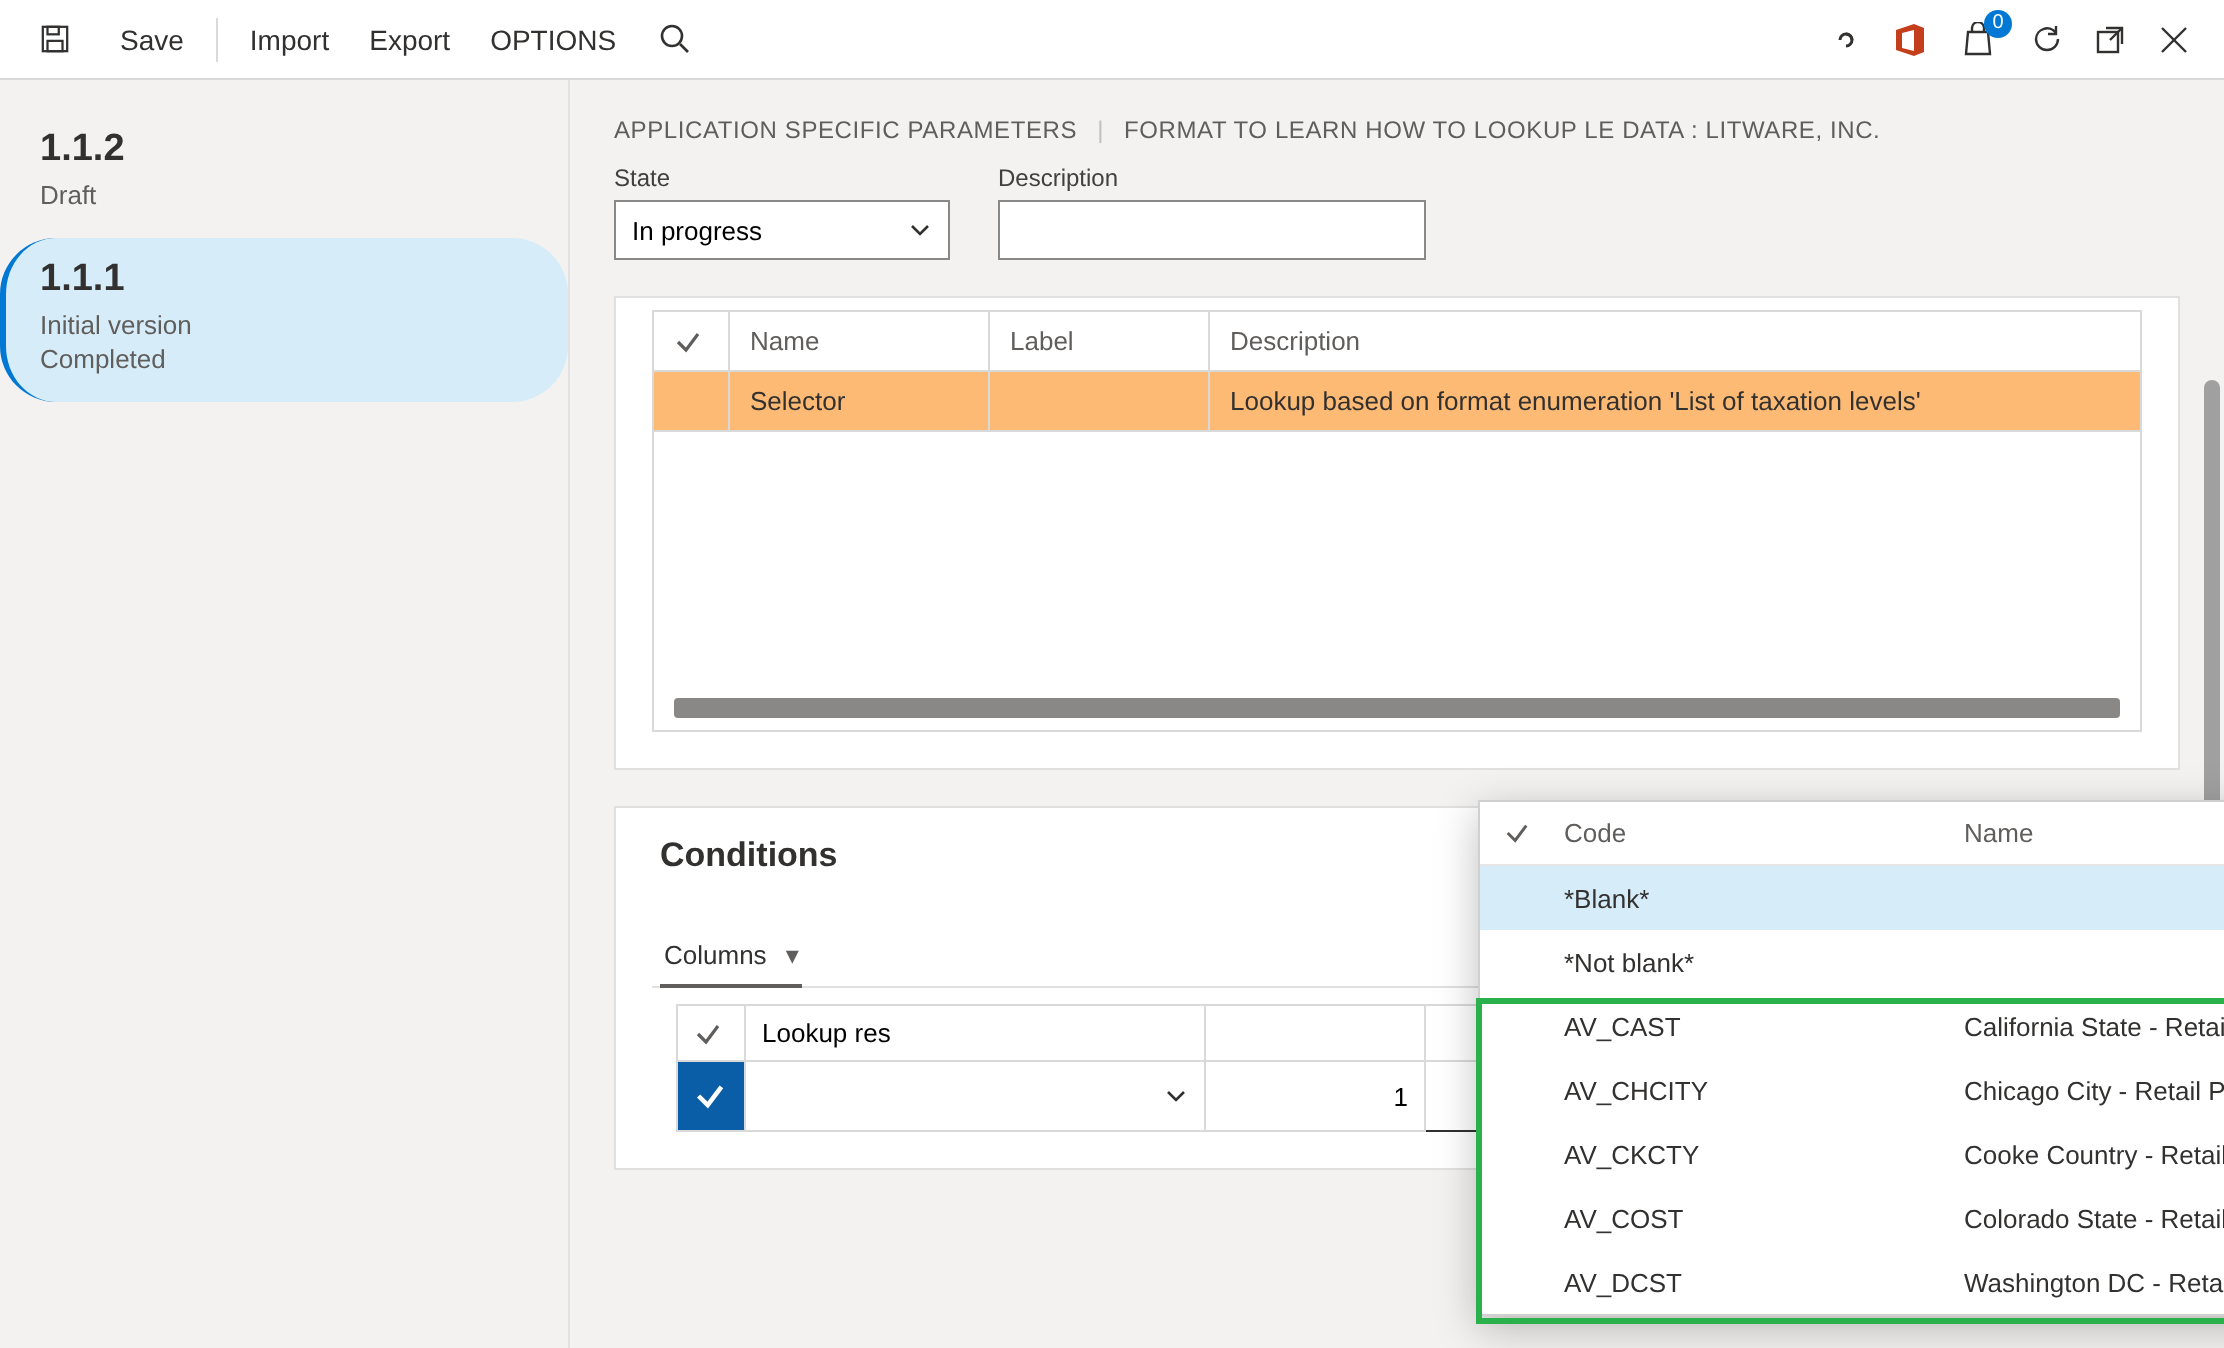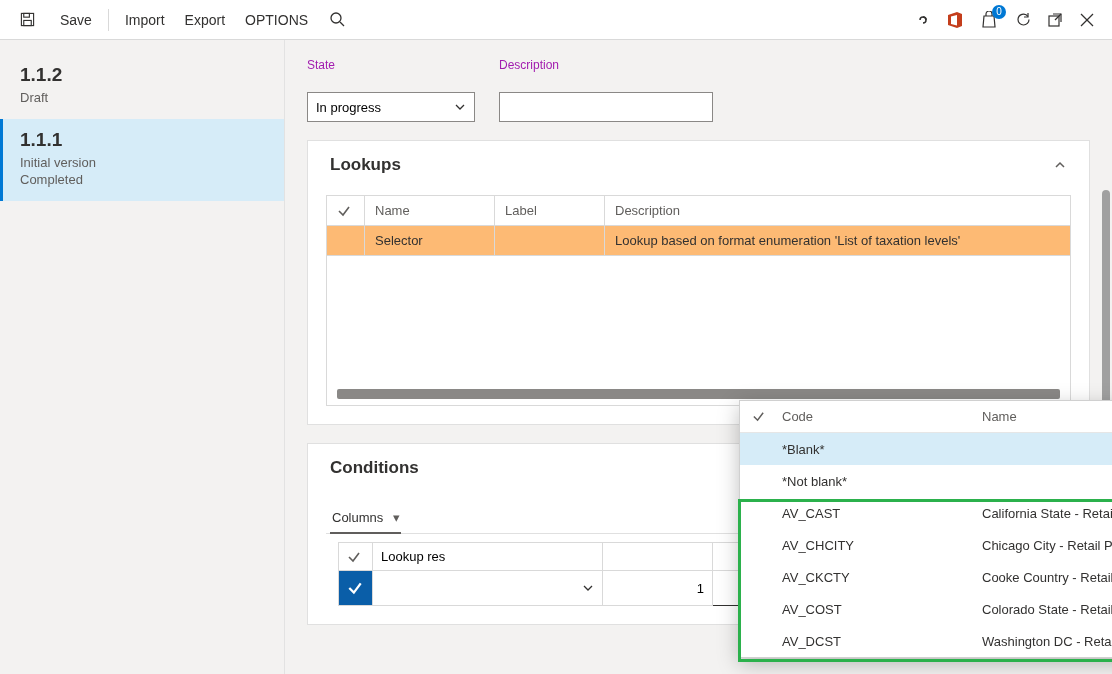--- a/index.html
+++ b/index.html
@@ -13,28 +13,28 @@
   .toolbar .right { margin-left: auto; display: flex; align-items: center; gap: 14px; padding-right: 8px; }
   .toolbar .icon { width: 18px; height: 18px; display: inline-flex; align-items: center; justify-content: center; color: #323130; }
   .badge-wrap { position: relative; width: 22px; height: 22px; display:flex; align-items:center; justify-content:center; }
   .badge { position:absolute; top:-4px; right:-6px; background:#0078d4; color:#fff; font-size:10px; border-radius:50%; width:14px; height:14px; display:flex; align-items:center; justify-content:center; }
   
   .body { display: flex; height: calc(674px - 40px); }
   .sidebar { width: 285px; background: #f3f2f1; border-right: 1px solid #e2e2e2; padding-top: 14px; }
   .sb-item { padding: 10px 20px 12px 20px; }
   .sb-item .ver { font-size: 19px; font-weight: 600; color: #323130; }
   .sb-item .meta { font-size: 13px; color: #605e5c; margin-top: 4px; line-height: 1.3; }
-  .sb-item.selected { background: #d6ecf8; border-left: 3px solid #0078d4; padding-left: 17px; }
+  .sb-item.selected { background: #d6ecf8; border-left: 3px solid #0078d4; padding-left: 17px; border-radius: 28px; }
   
   .main { flex: 1; background: #f3f2f1; padding: 18px 22px; position: relative; overflow: hidden; }
   .bc { font-size: 12px; letter-spacing: 0.3px; color: #605e5c; display:flex; align-items:center; gap:10px; margin-bottom: 10px; }
   .bc .bsep { color:#c0c0c0; }
   .field-row { display: flex; gap: 24px; margin-bottom: 18px; }
   .field { display: flex; flex-direction: column; }
-  .field label { font-size: 12px; color: #a21caf; margin-bottom: 20px; }
+  .field label { font-size: 12px; color: #404040; margin-bottom: 4px; }
   .select, .textinput { height: 30px; border: 1px solid #8a8886; background: #fff; font-size: 13px; padding: 0 8px; display:flex; align-items:center; justify-content:space-between; }
   .select { width: 168px; cursor: pointer; }
   .textinput { width: 214px; }
   
   .panel { background: #fff; border: 1px solid #e0e0e0; margin-bottom: 18px; position: relative; }
   .panel-head { display:flex; align-items:center; justify-content:space-between; padding: 14px 22px; font-size: 17px; font-weight: 600; color: #323130; }
   .chev { color:#605e5c; font-size: 14px; cursor:pointer; }
   .panel-body { padding: 6px 18px 18px 18px; }
   
   table.grid { width: 100%; border-collapse: collapse; font-size: 13px; }
@@ -154,48 +154,45 @@
     <div class="sb-item selected">
       <div class="ver">1.1.1</div>
       <div class="meta">
         <span>Initial version</span><br>
         <span>Completed</span>
       </div>
     </div>
   </div>
 
   <div class="main">
+    <div class="bc">
+      <span>APPLICATION SPECIFIC PARAMETERS</span>
+      <span class="bsep">|</span>
+      <span>FORMAT TO LEARN HOW TO LOOKUP LE DATA : LITWARE, INC.</span>
+    </div>
 
     <div class="field-row">
       <div class="field">
         <label>State</label>
         <div class="select">
           <span>In progress</span>
           <svg width="12" height="12" viewBox="0 0 12 12" fill="none" stroke="#323130" stroke-width="1.3">
               <polyline points="2,4 6,8 10,4"></polyline>
             </svg>
         </div>
       </div>
       <div class="field">
         <label>Description</label>
         <div class="textinput">
           <input class="plain" value="" style="">
         </div>
       </div>
     </div>
 
     <div class="panel">
-      <div class="panel-head">
-        <span>Lookups</span>
-        <span class="chev">
-          <svg width="14" height="14" viewBox="0 0 14 14" fill="none" stroke="currentColor" stroke-width="1.5">
-              <polyline points="3,9 7,5 11,9"></polyline>
-            </svg>
-        </span>
-      </div>
       <div class="panel-body">
         <table class="grid">
           <tbody>
               <tr>
             <th class="chk">
               <svg width="14" height="14" viewBox="0 0 14 14" fill="none" stroke="#605e5c" stroke-width="1.6">
                     <polyline points="2,7 6,11 12,3"></polyline>
                   </svg>
             </th>
             <th style="width:130px">Name</th>

